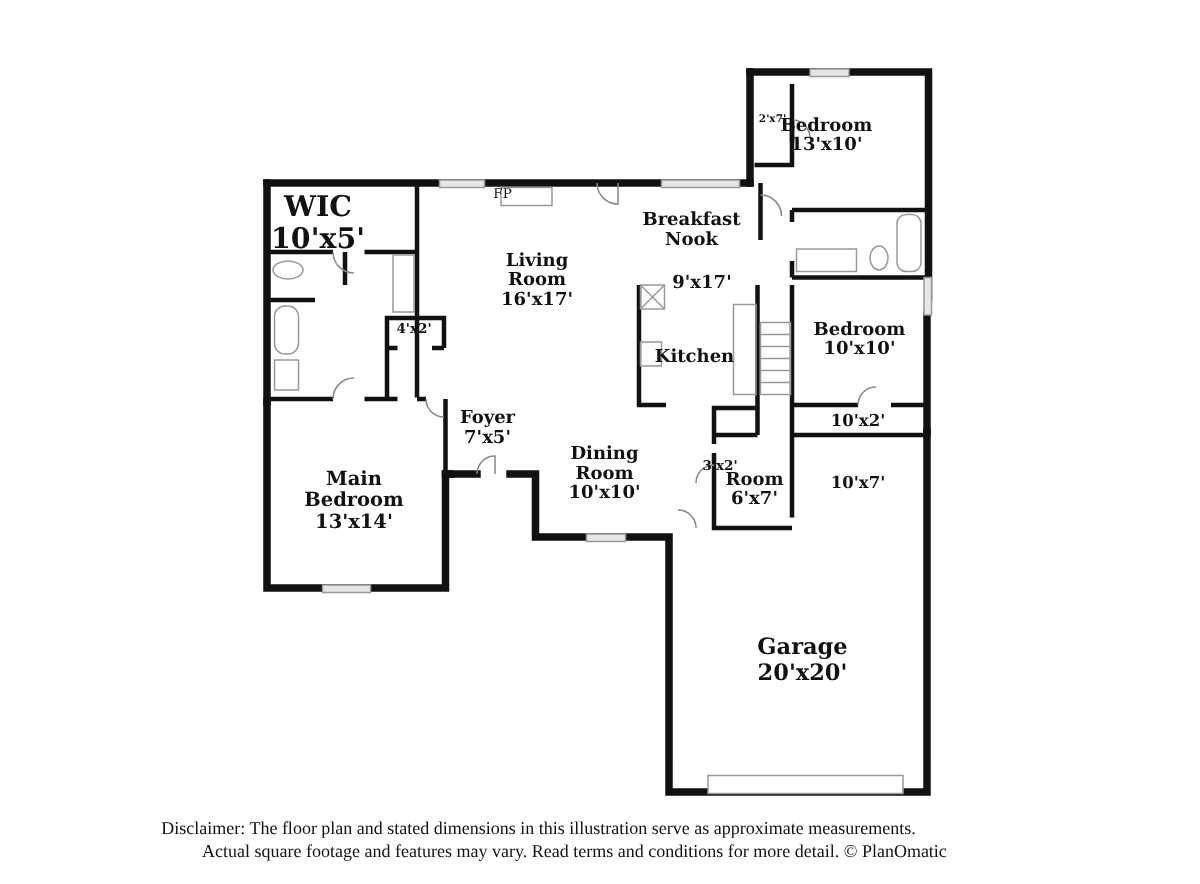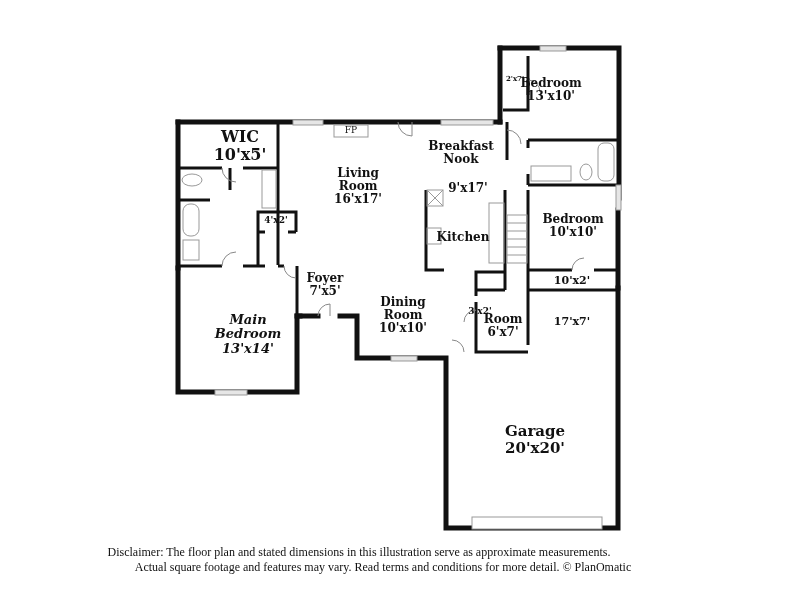--- a/index.html
+++ b/index.html
@@ -119,25 +119,25 @@
   </g>
 </svg>
 
 <div class="lbl s12" style="left:551px;top:77px;">
     <span class="n">Bedroom</span>
     <span class="d">13'x10'</span>
   </div>
 <div class="lbl s7" style="left:515px;top:75px;">
     <span class="d">2'x7'</span>
   </div>
-<div class="lbl s15" style="left:240px;top:128px;font-size:16px;">
+<div class="lbl s15" style="left:212px;top:128px;font-size:19px;">
     <span class="n">WIC</span>
     <span class="d">10'x5'</span>
   </div>
-<div class="lbl s9" style="left:351px;top:126px;font-weight:normal;">FP</div>
+<div class="lbl s9" style="left:335px;top:126px;font-weight:normal;">FP</div>
 <div class="lbl s12" style="left:358px;top:167px;">
     <span class="n">Living</span>
     <span class="n">Room</span>
     <span class="d">16'x17'</span>
   </div>
 <div class="lbl s12" style="left:461px;top:140px;">
     <span class="n">Breakfast</span>
     <span class="n">Nook</span>
   </div>
 <div class="lbl s12" style="left:468px;top:182px;">9'x17'</div>
@@ -151,29 +151,29 @@
 <div class="lbl s11" style="left:572px;top:275px;">10'x2'</div>
 <div class="lbl s12" style="left:325px;top:272px;">
     <span class="n">Foyer</span>
     <span class="d">7'x5'</span>
   </div>
 <div class="lbl s12" style="left:403px;top:296px;">
     <span class="n">Dining</span>
     <span class="n">Room</span>
     <span class="d">10'x10'</span>
   </div>
-<div class="lbl s12" style="left:248px;top:313px;font-size:13px;font-style:italic;">
+<div class="lbl s12" style="left:236px;top:313px;font-size:13px;">
     <span class="n">Main</span>
     <span class="n">Bedroom</span>
     <span class="d">13'x14'</span>
   </div>
 <div class="lbl s12" style="left:503px;top:313px;">
     <span class="n">Room</span>
     <span class="d">6'x7'</span>
   </div>
-<div class="lbl s11" style="left:572px;top:316px;">17'x7'</div>
+<div class="lbl s11" style="left:572px;top:316px;">10'x7'</div>
 <div class="lbl s15" style="left:535px;top:423px;">
     <span class="n">Garage</span>
     <span class="d">20'x20'</span>
   </div>
 
 <div class="disc" style="top:545px;">Disclaimer: The floor plan and stated dimensions in this illustration serve as approximate measurements.</div>
 <div class="disc" style="top:560px;margin-left:24px;">Actual square footage and features may vary. Read terms and conditions for more detail. © PlanOmatic</div>
 
 </body></html>

